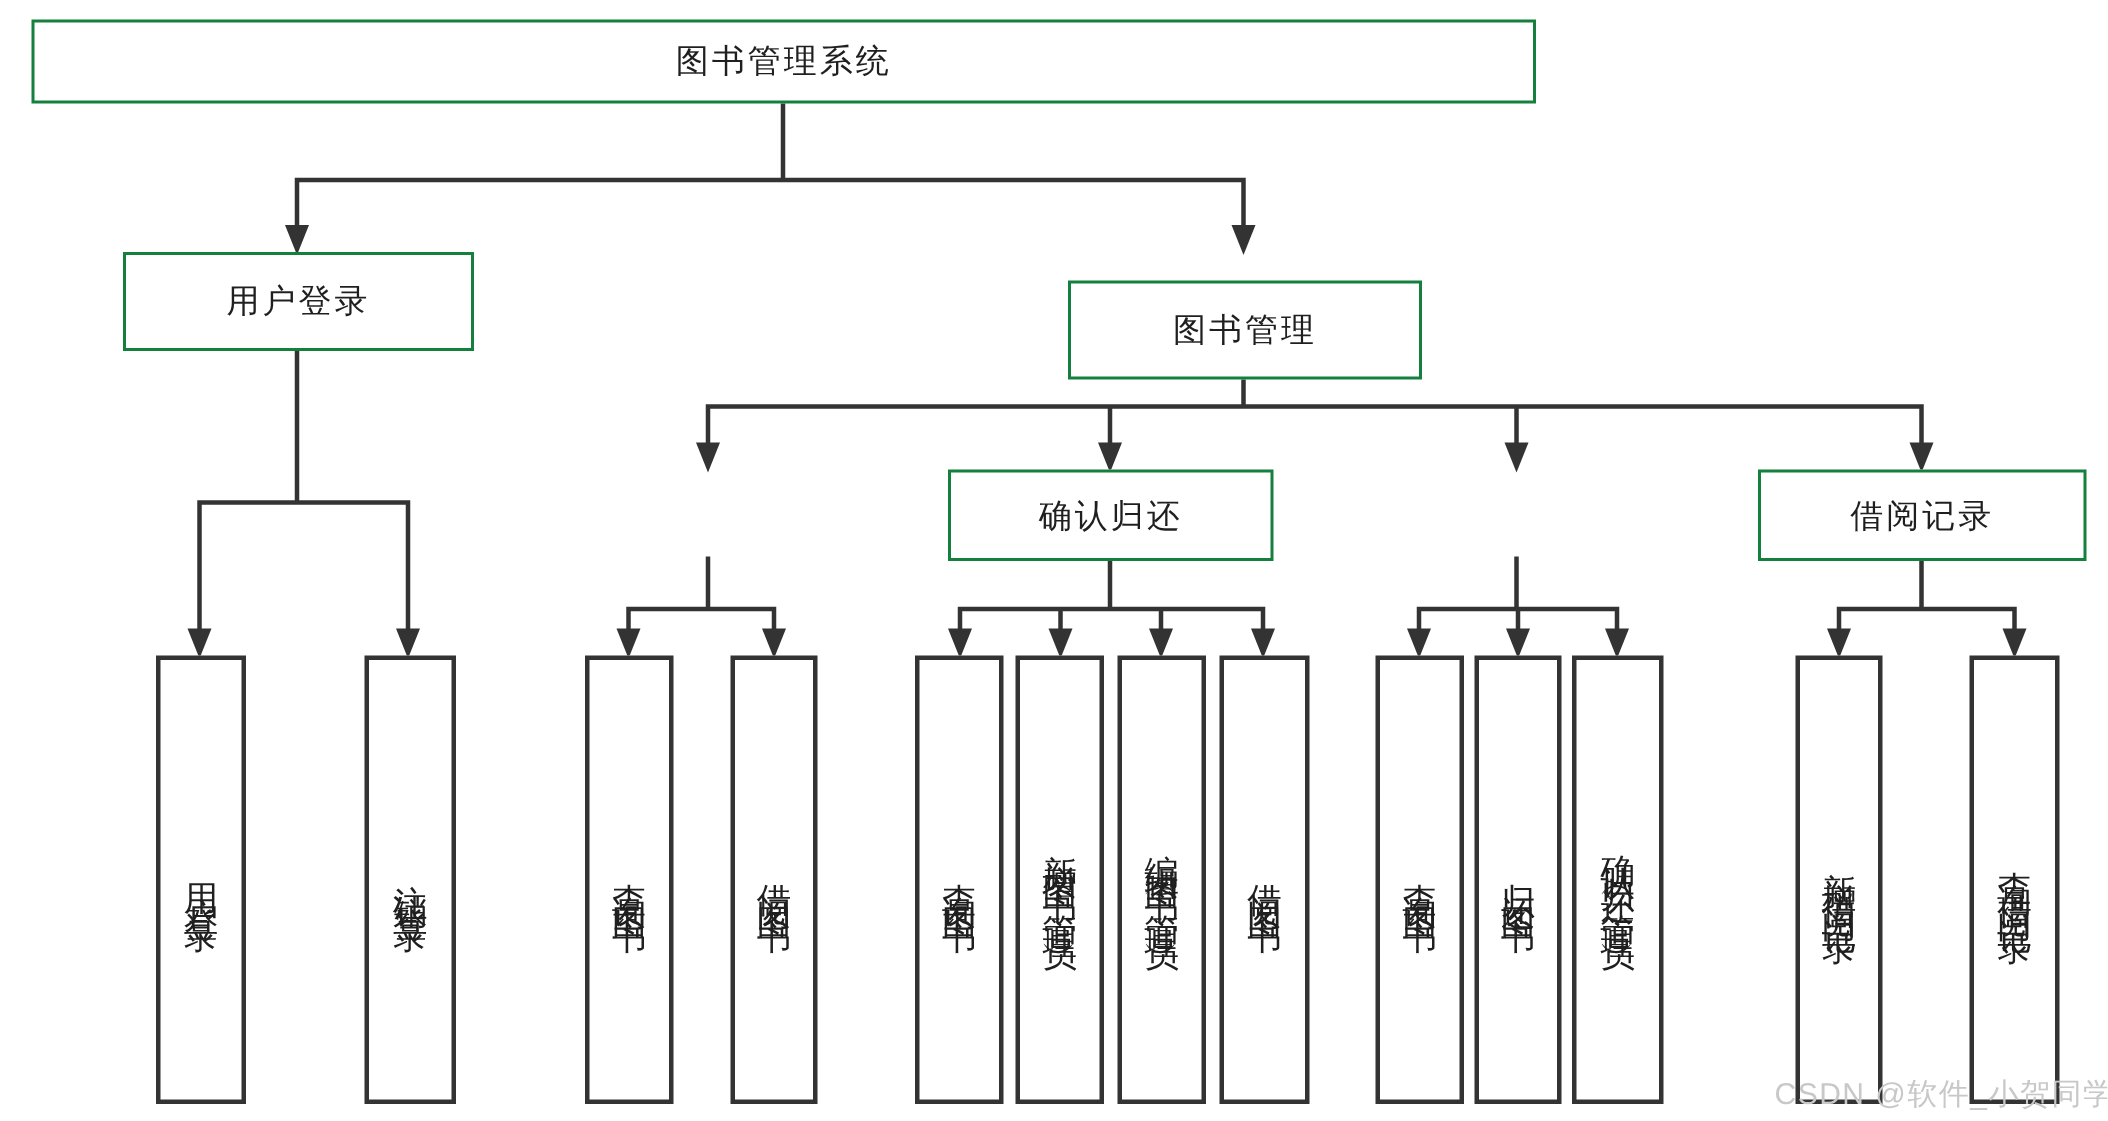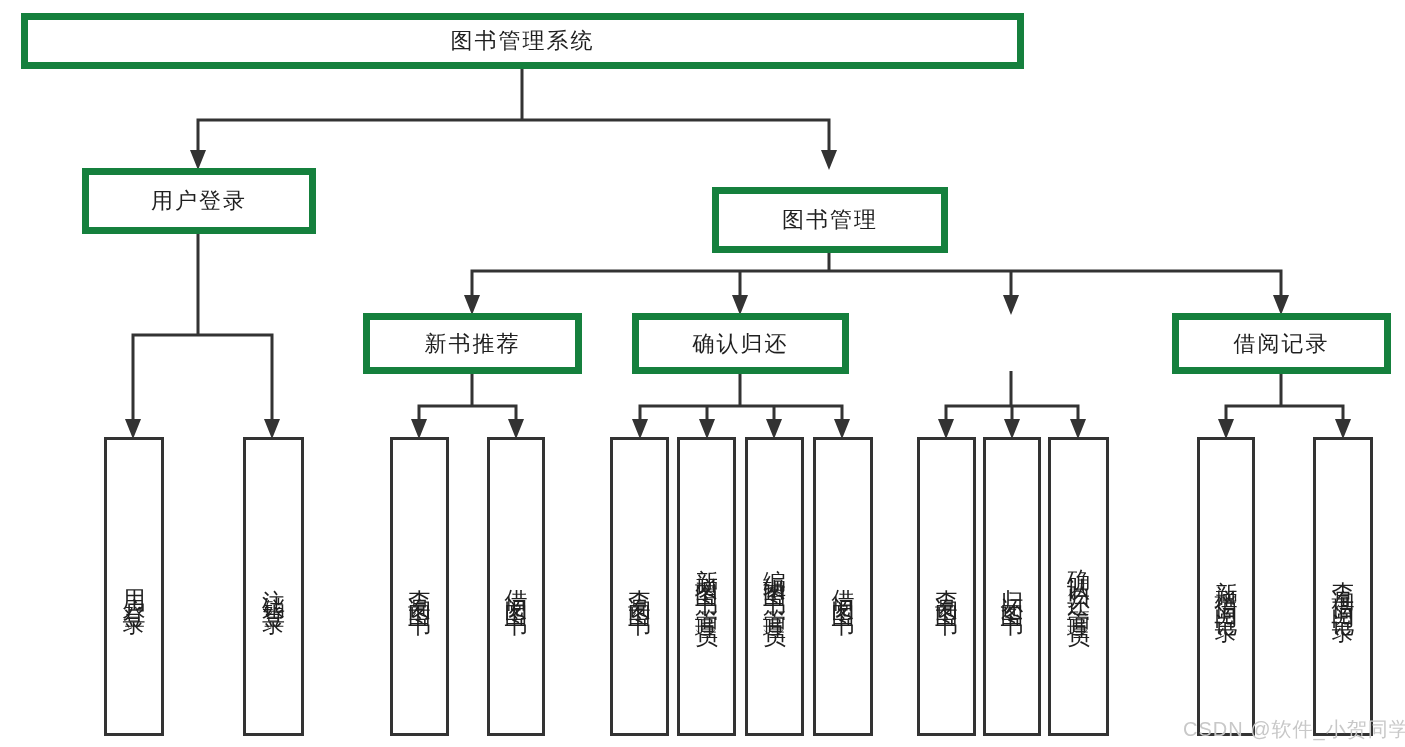--- a/index.html
+++ b/index.html
@@ -14,21 +14,21 @@
   #connectors {
     position: absolute;
     left: 0; top: 0;
     width: 1405px; height: 747px;
     z-index: 0;
   }
   .hbox {
     position: absolute;
     box-sizing: border-box;
     background: #ffffff;
-    border: 7px solid #15803d;
+    border: 2px solid #15803d;
     display: flex;
     align-items: center;
     justify-content: center;
     font-size: 22px;
     letter-spacing: 2px;
     color: #1f1f1f;
     z-index: 1;
   }
   .vbox {
     position: absolute;
@@ -115,21 +115,20 @@
       <polygon points="1218,419 1234,419 1226,439"></polygon>
       <polygon points="1335,419 1351,419 1343,439"></polygon>
     </g>
   </svg>
 
   <div class="hbox" id="node-root">图书管理系统</div>
 
   <div class="hbox" id="node-login">用户登录</div>
   <div class="hbox" id="node-mgmt">图书管理</div>
 
-  <div class="hbox" id="node-new">新书推荐</div>
   <div class="hbox" id="node-borrow">确认归还</div>
   <div class="hbox" id="node-record">借阅记录</div>
 
   <div class="vbox" id="leaf-login-1">用户登录</div>
   <div class="vbox" id="leaf-login-2">注销登录</div>
 
   <div class="vbox" id="leaf-new-1">查询图书</div>
   <div class="vbox" id="leaf-new-2">借阅图书</div>
 
   <div class="vbox" id="leaf-borrow-1">查询图书</div>

